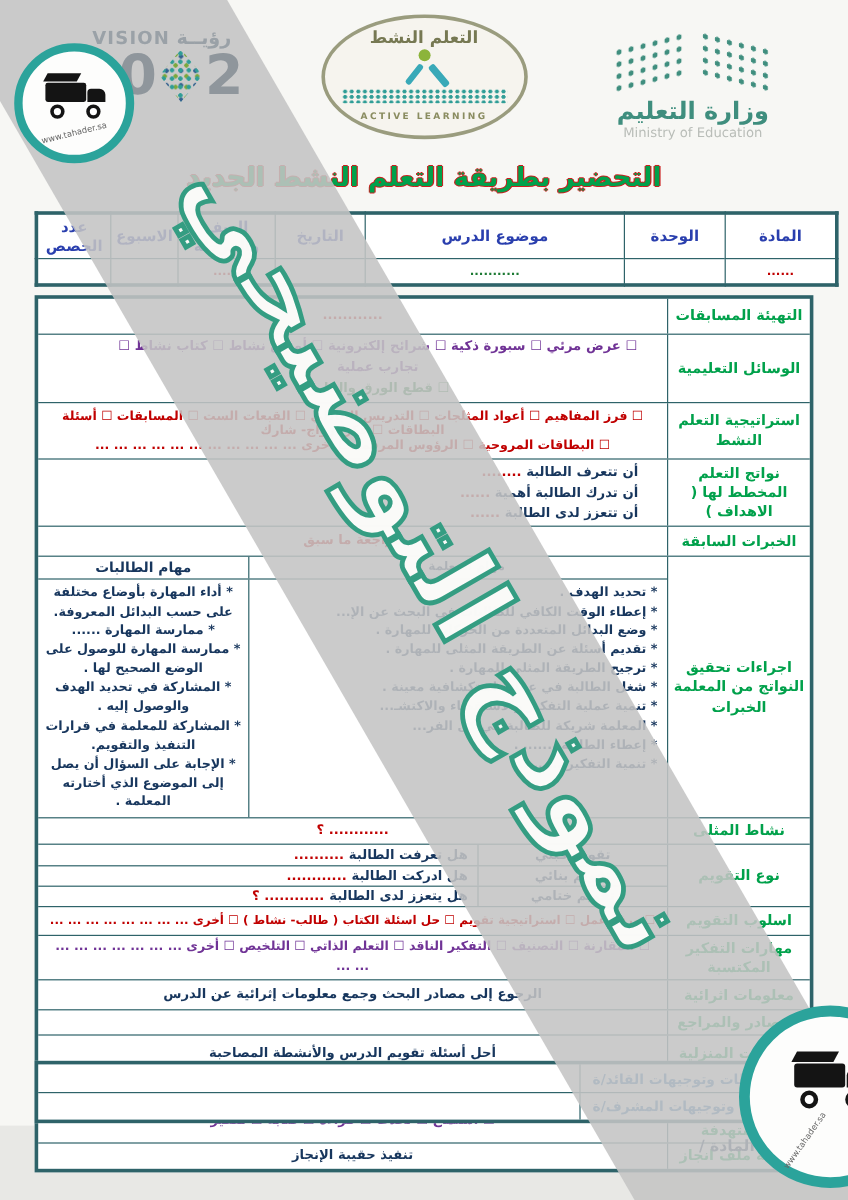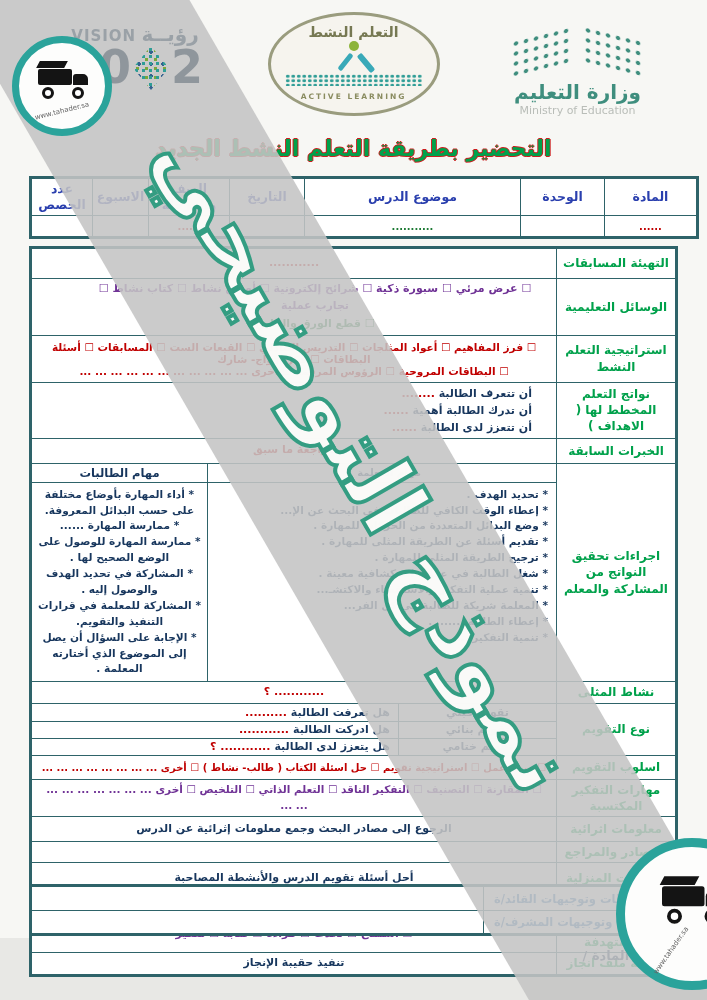--- a/index.html
+++ b/index.html
@@ -24,21 +24,21 @@
   .wm-band{position:absolute;left:262px;top:-150px;width:206px;height:1320px;
     background:rgba(196,196,196,0.88);transform:rotate(-30deg);z-index:5;}
   .wm-text{position:absolute;left:-135px;top:408px;width:1000px;text-align:center;
     transform:rotate(60deg);z-index:6;font-size:92px;letter-spacing:4px;color:#fcfcfa;
     -webkit-text-stroke:4px var(--wmg);opacity:.96;white-space:nowrap;}
 
   
   header{position:absolute;top:0;left:0;width:100%;height:132px;z-index:10;}
   .vision{position:absolute;left:40px;top:22px;width:190px;text-align:center;color:#98a0a6;}
   .vision .v-line{font-size:15px;letter-spacing:1px;color:#9aa1a7;}
-  .vision .v-line .v-ar{font-size:20px;}
+  .vision .v-line .v-ar{font-size:16px;}
   .vision .v-year{font-size:46px;line-height:0.95;color:#8f969c;display:flex;align-items:center;justify-content:center;gap:2px;}
   .v-emblem{display:inline-block;width:36px;height:44px;clip-path:polygon(50% 0,100% 50%,50% 100%,0 50%);
     background-image:radial-gradient(#2f9d96 1.6px,transparent 2px),radial-gradient(#7aa83b 1.6px,transparent 2px),radial-gradient(#35628f 1.6px,transparent 2px);
     background-size:7px 7px,9px 9px,12px 12px;}
   .stamp{position:absolute;border-radius:50%;background:#fdfdfc;border:7px solid var(--teal);z-index:11;}
   .stamp-tl{left:12px;top:36px;width:100px;height:100px;}
   .stamp-br{left:616px;top:838px;width:152px;height:152px;border-width:9px;}
   .truck{position:relative;width:56px;height:38px;margin:18px auto 0;}
   .stamp-br .truck{margin-top:34px;transform:scale(1.25);}
   .truck .cap{position:absolute;left:4px;top:0;width:28px;height:7px;background:#141414;transform:skewX(-28deg);}
@@ -248,21 +248,21 @@
         <div class="out-line"><span>أن تتعزز لدى الطالبة</span> <span class="dots">......</span></div>
       </div>
     </div>
 
     <div class="m-row r-experience">
       <div class="m-label">الخبرات السابقة</div>
       <div class="m-val red">مراجعة ما سبق</div>
     </div>
 
     <div class="m-row">
-      <div class="m-label">اجراءات تحقيق النواتج من المشاركة والمعلم</div>
+      <div class="m-label">اجراءات تحقيق النواتج من المعلمة الخبرات</div>
       <div class="tasks">
         <div class="t-head">
           <div class="t-head-teacher">مهام المعلمة</div>
           <div class="t-head-students">مهام الطالبات</div>
         </div>
         <div class="t-body">
           <div class="t-teacher">
               <div class="task">* تحديد الهدف .</div>
               <div class="task">* إعطاء الوقت الكافي للطالبات في البحث عن الإ...</div>
               <div class="task">* وضع البدائل المتعددة من الحركات للمهارة .</div>

